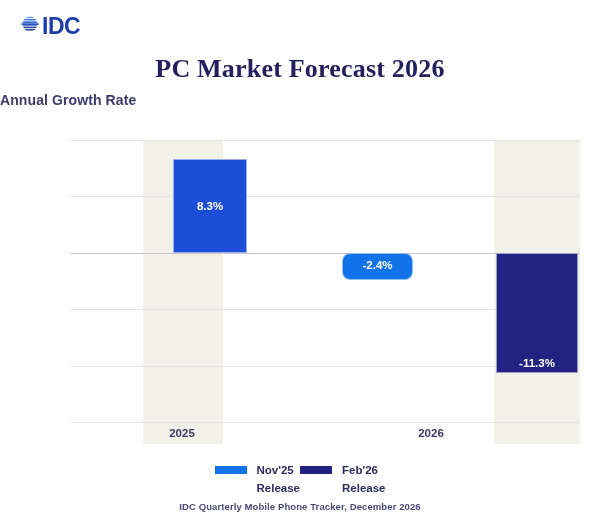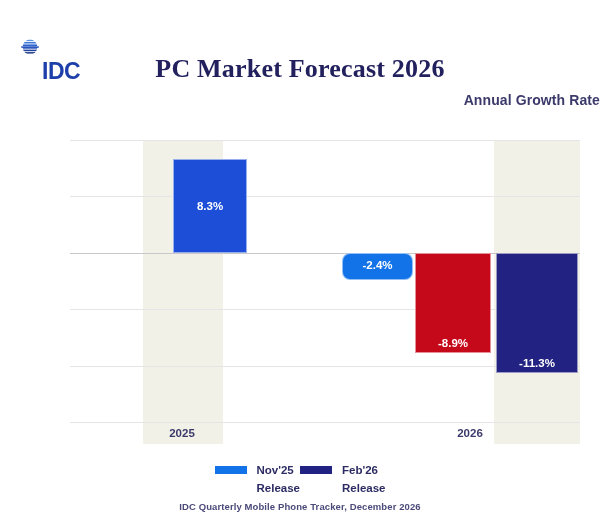--- a/index.html
+++ b/index.html
@@ -25,40 +25,39 @@
     gap: 2px;
   }
   #logo .globe { display:block; }
   #logo .wordmark {
     font-family: "Liberation Sans", sans-serif;
     font-size: 23px;
     font-weight: 700;
     letter-spacing: -0.5px;
     color: #1c3faa;
     line-height: 1;
-    margin-top: 46px;
   }
 
   
   #chart-title {
     position: absolute;
     top: 54px;
     left: 0; right: 0;
     text-align: center;
     font-family: "Liberation Serif", serif;
     font-size: 26px;
     font-weight: 700;
     color: #22215e;
     letter-spacing: 0.2px;
   }
   #chart-subtitle {
     position: absolute;
     top: 92px;
     left: 0; right: 0;
-    text-align: right;
+    text-align: left;
     font-size: 14px;
     font-weight: 600;
     color: #3b3a6b;
     letter-spacing: 0.1px;
   }
 
   
   #plot {
     position: absolute;
     left: 70px;
@@ -183,28 +182,25 @@
     <div class="gridline zero" style="top: 112.8px;"></div>
     <div class="gridline" style="top: 169.2px;"></div>
     <div class="gridline" style="top: 225.6px;"></div>
     <div class="gridline" style="top: 282px;"></div>
     <div class="bar pos" style="left: 75px; width: 74px; top: 19.176px; height: 93.624px; background: #1d4ed8; margin-left: 28px;">
       <span class="val">8.3%</span>
     </div>
     <div class="bar neg shallow" style="left: 272px; width: 71px; top: 112.8px; height: 27.072px; background: rgb(18, 114, 232); border-radius: 8px;">
       <span class="val">-2.4%</span>
     </div>
-    <div class="bar neg" style="left: 345px; width: 76px; top: 112.8px; height: 100.392px; background: rgb(197, 9, 27);">
-      <span class="val">-8.9%</span>
-    </div>
     <div class="bar neg" style="left: 426px; width: 82px; top: 112.8px; height: 120px; background: rgb(34, 34, 130);">
       <span class="val">-11.3%</span>
     </div>
     <div class="xlabel" style="left: 112px; top: 287px;">2025</div>
-    <div class="xlabel" style="left: 400px; top: 287px;">2026</div>
+    <div class="xlabel" style="left: 361px; top: 287px;">2026</div>
   </div>
 
 <div id="legend">
     <div class="legend-item">
       <span class="swatch" style="background: rgb(18, 114, 232);"></span>
       <span class="legend-label">Nov'25
 Release</span>
     </div>
     <div class="legend-item">
       <span class="swatch" style="background: rgb(34, 34, 130);"></span>

